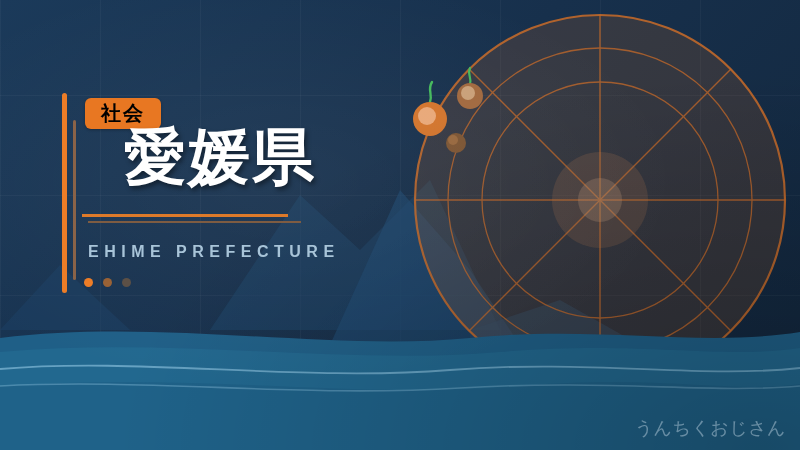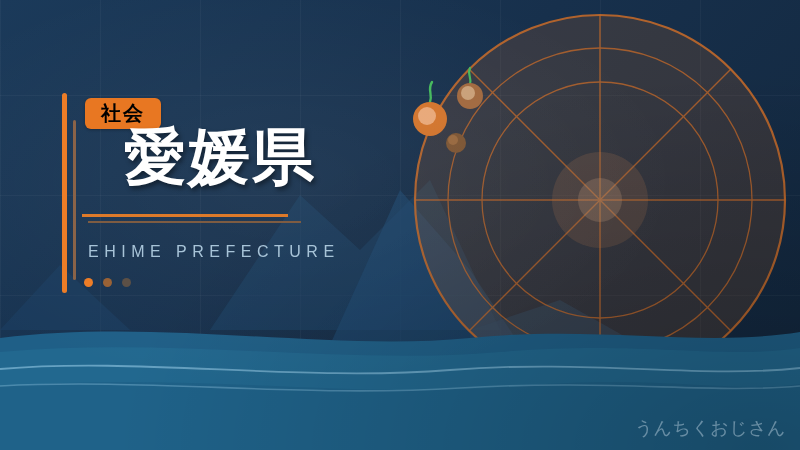--- a/index.html
+++ b/index.html
@@ -109,21 +109,21 @@
   }
 
   
   .subtitle {
     position: absolute;
     left: 88px;
     top: 243px;
     font-size: 16px;
     letter-spacing: 5.5px;
     color: #a8c4d8;
-    font-weight: normal;
+    font-weight: bold;
     white-space: nowrap;
   }
 
   
   .dots {
     position: absolute;
     left: 84px;
     top: 278px;
     display: flex;
     gap: 10px;

